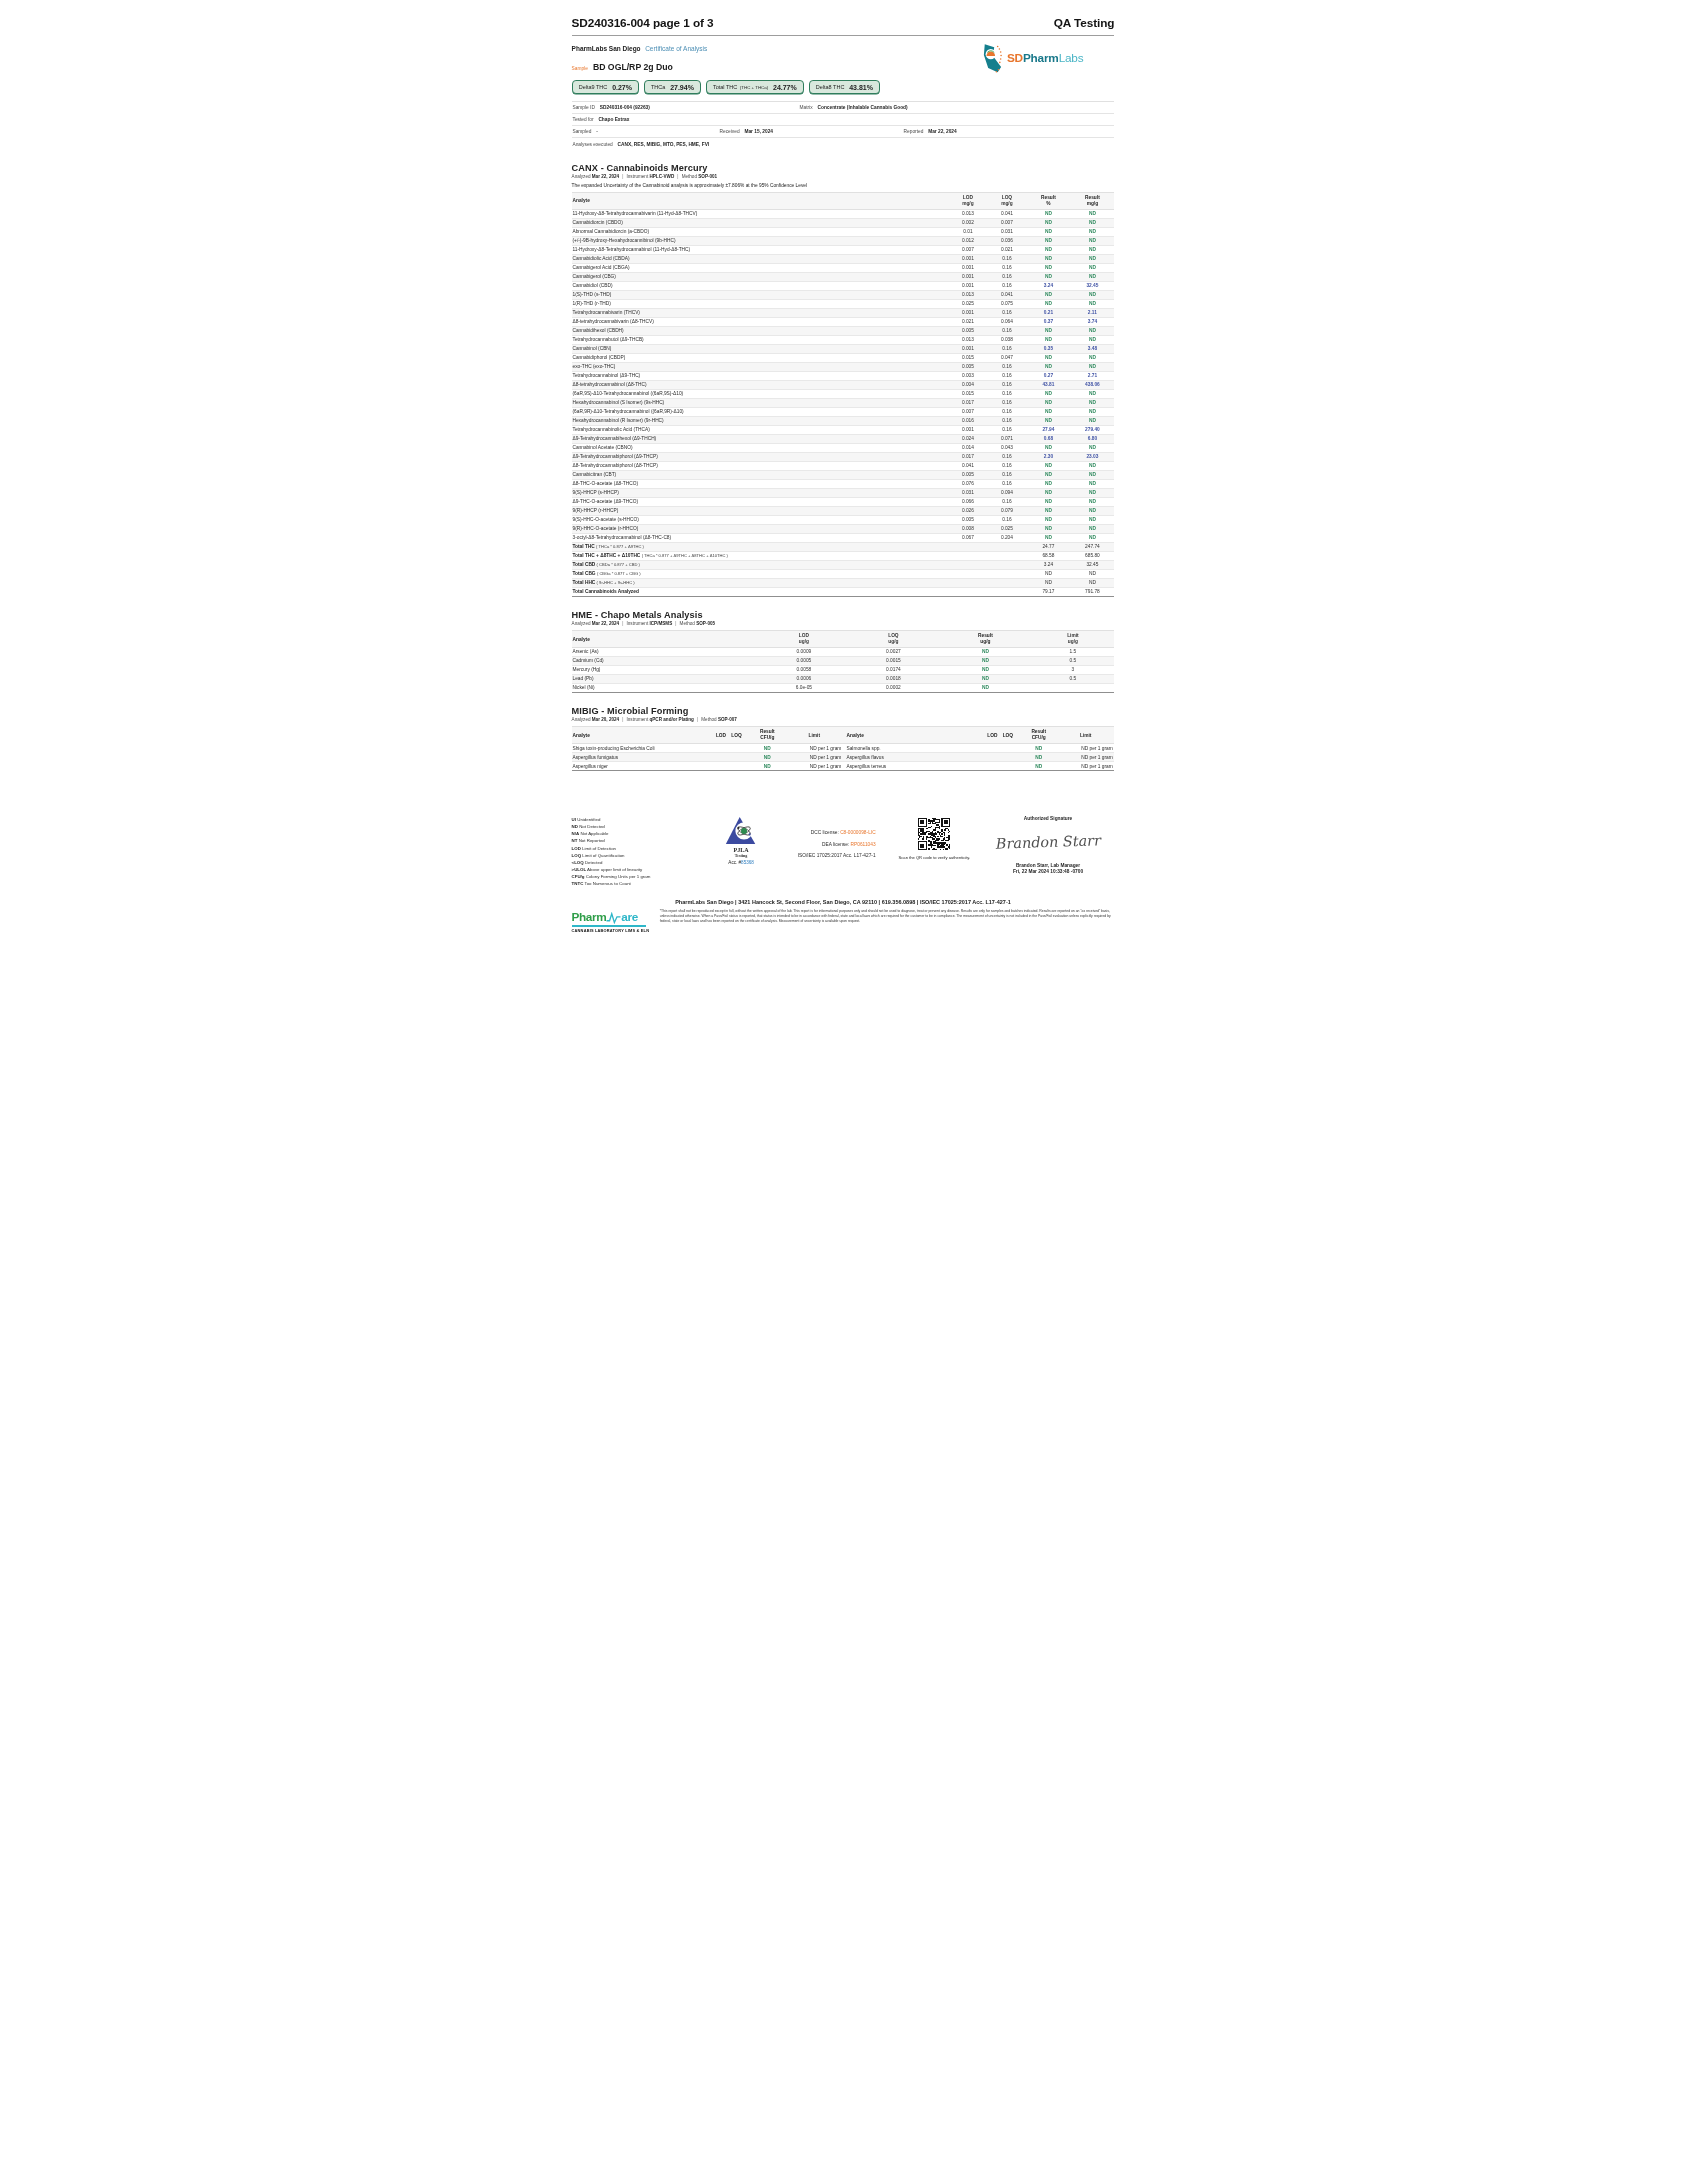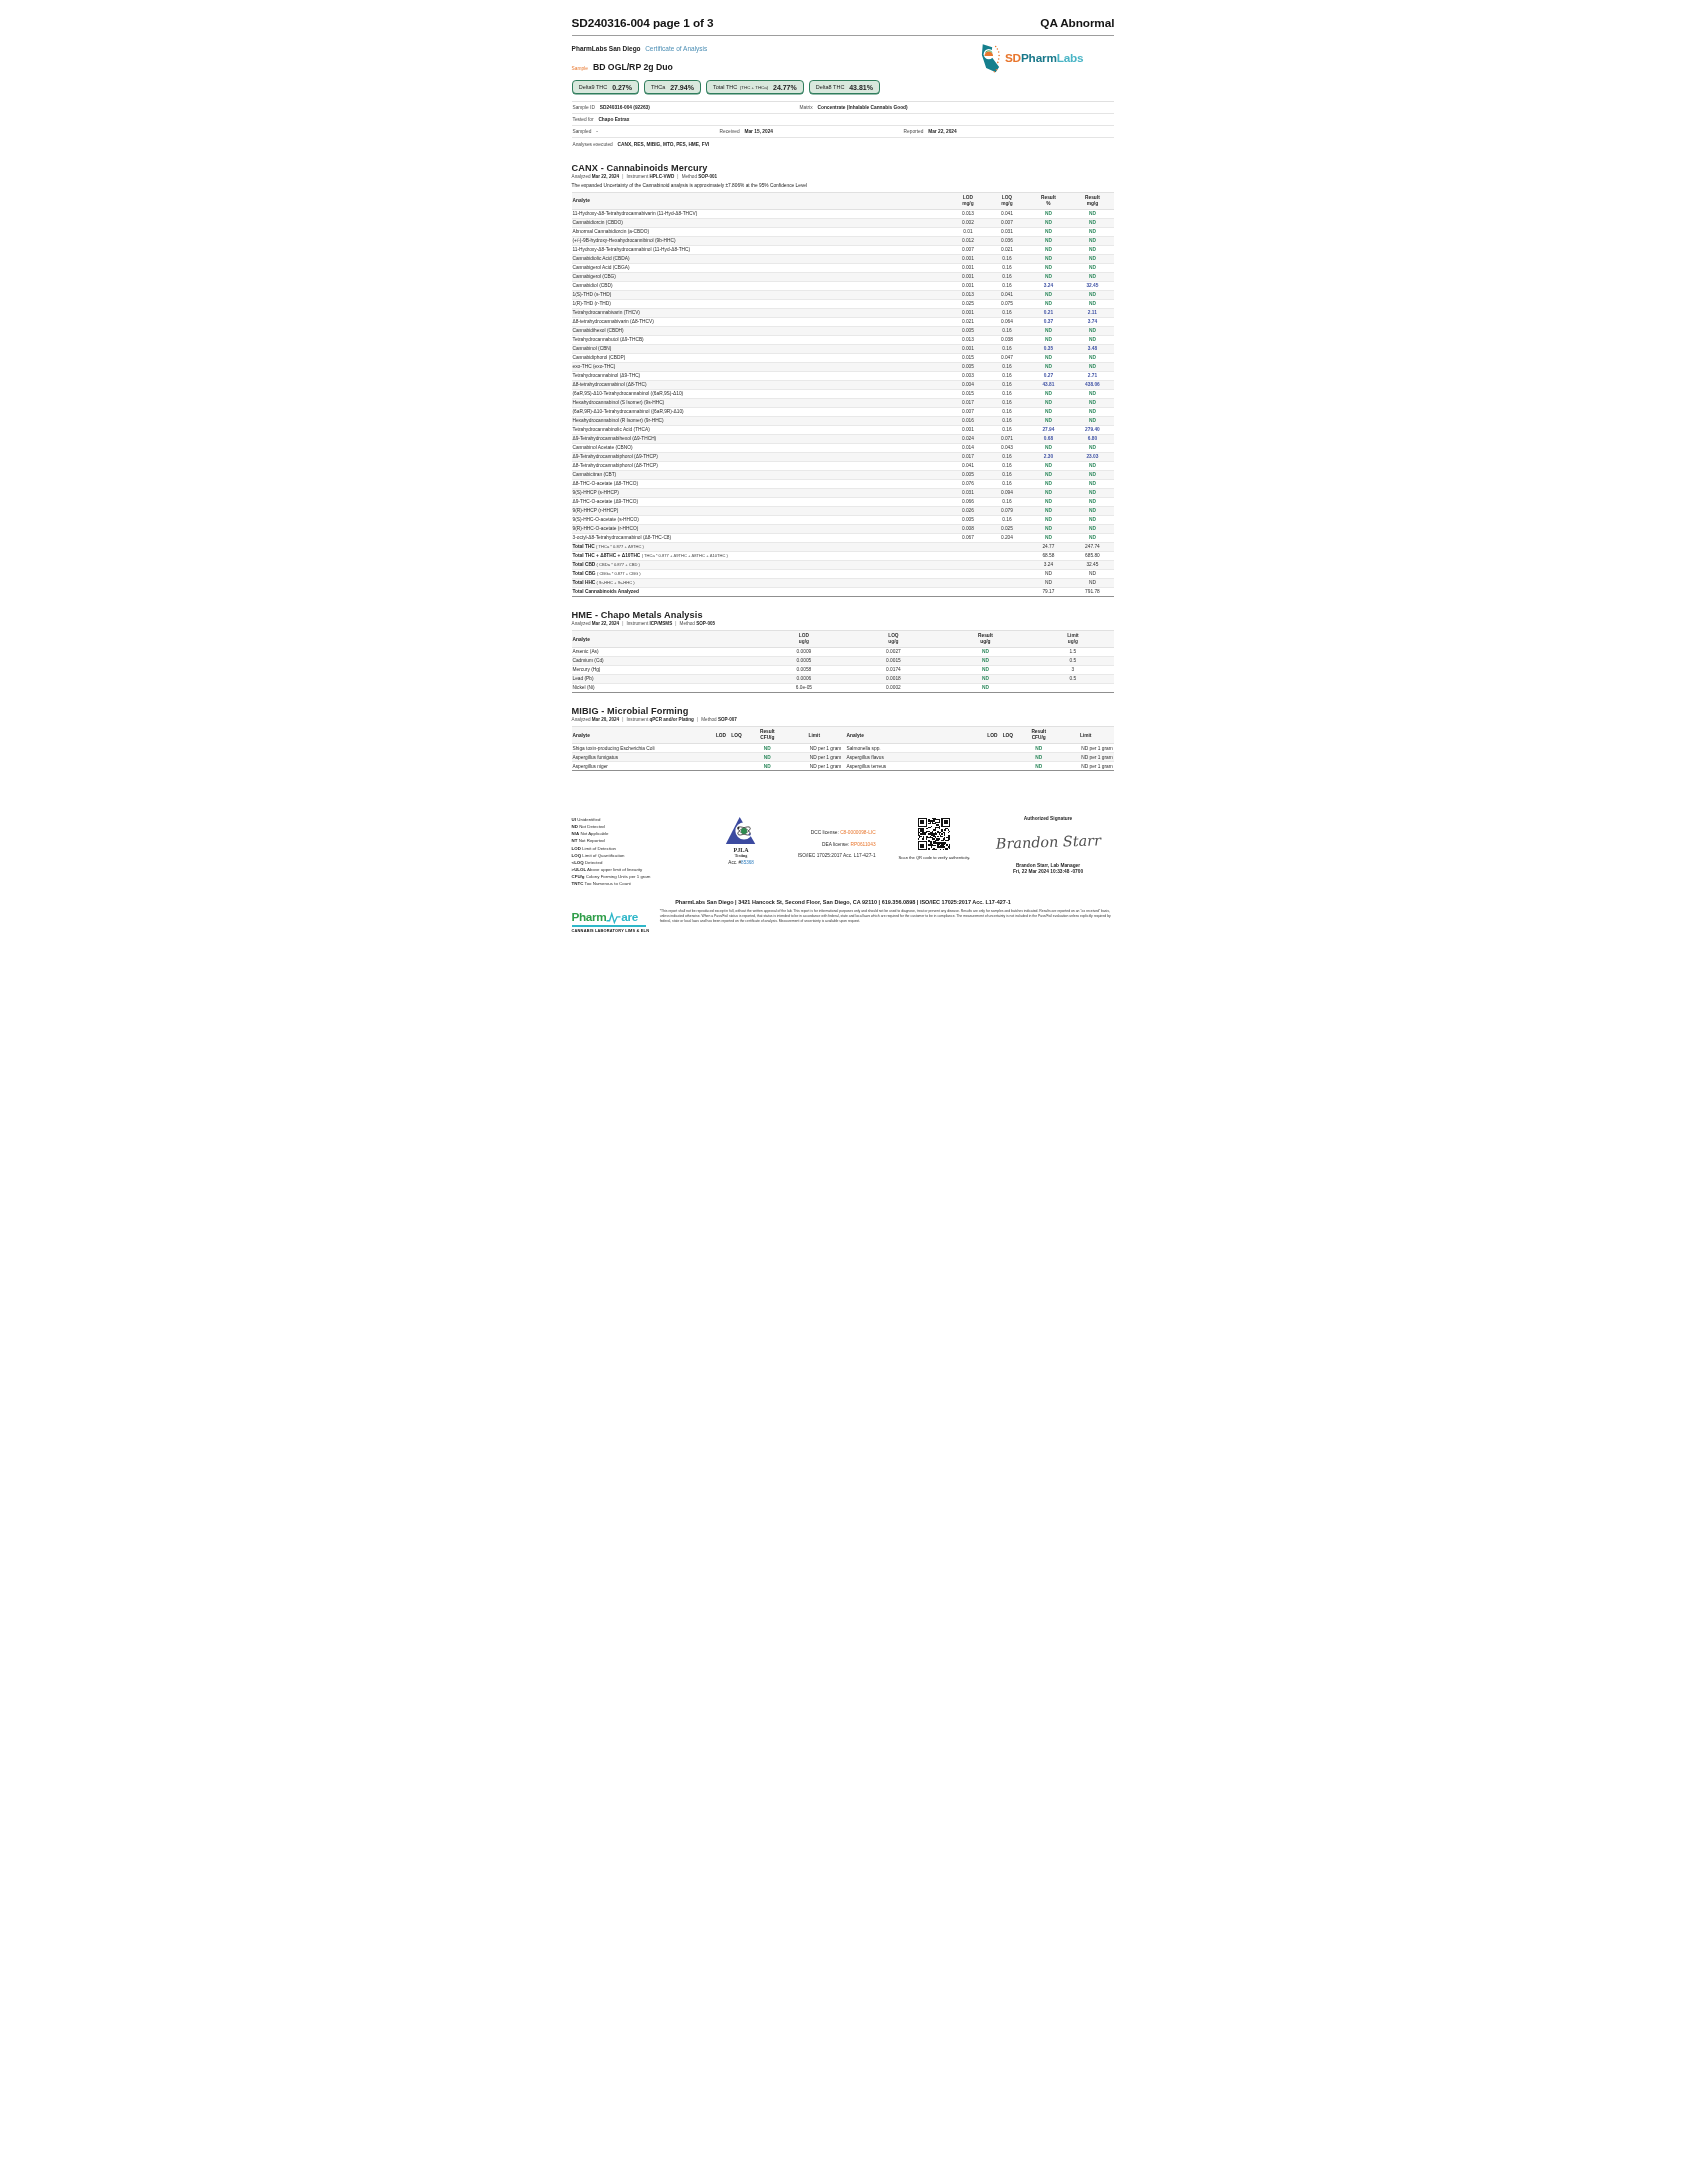--- a/index.html
+++ b/index.html
@@ -13,21 +13,21 @@
   
   .brandrow{display:flex;justify-content:space-between;margin-top:7px;}
   .brand-left{padding-top:2.6px;}
   .lab-name{font-size:6.5px;font-weight:700;color:#222;}
   .coa{font-size:6.5px;color:#4d8fb5;margin-left:2.6px;}
   .sample-line{margin-top:9.6px;}
   .sample-label{color:#e8762d;font-size:4.8px;margin-right:3.1px;}
   .sample-name{font-size:8.7px;font-weight:700;color:#1c1c1c;}
   .sdlogo{display:flex;align-items:center;gap:2.6px;margin-right:31px;}
   .sdlogo-text{font-size:11.8px;font-weight:700;letter-spacing:-0.2px;}
-  .sd-o{color:#e8762d}.sd-p{color:#19788a}.sd-l{color:#4ab5c6;font-weight:700}
+  .sd-o{color:#e8762d}.sd-p{color:#19788a}.sd-l{color:#4ab5c6;font-weight:400}
 
   
   .badges{display:flex;gap:4.8px;margin-top:6.1px;}
   .badge{background:#d9e8dd;border:0.9px solid #2f7d5c;border-radius:3.9px;padding:2.6px 6.1px;display:flex;align-items:center;gap:4.8px;box-shadow:0 0.9px 0 -0.4px #2f7d5c;}
   .badge .bl{font-size:5.5px;color:#232323;}
   .badge .bsub{font-size:4.4px;color:#232323;margin-left:-2.2px;}
   .badge .bv{font-size:7px;font-weight:700;color:#1e1e1e;}
 
   
   .info{margin-top:7px;border-top:0.4px solid #e0e0e0;font-size:4.8px;}
@@ -109,21 +109,21 @@
   .pw-sub{font-size:3.9px;font-weight:700;letter-spacing:0.2px;color:#111;font-family:"Liberation Sans Narrow","Liberation Sans",sans-serif;}
   .fineprint{flex:1;font-size:3.4px;color:#333;line-height:1.45;padding-left:5.2px;margin-top:1.7px;}
 </style>
 </head>
 <body>
 
 <div class="page">
 
   <div class="topbar">
     <div class="doc-id">SD240316-004 page 1 of 3</div>
-    <div class="qa-title">QA Abnormal</div>
+    <div class="qa-title">QA Testing</div>
   </div>
 
   <div class="brandrow">
     <div class="brand-left">
       <div>
         <span class="lab-name">PharmLabs San Diego</span>
         <span class="coa">Certificate of Analysis</span>
       </div>
       <div class="sample-line">
         <span class="sample-label">Sample</span>

